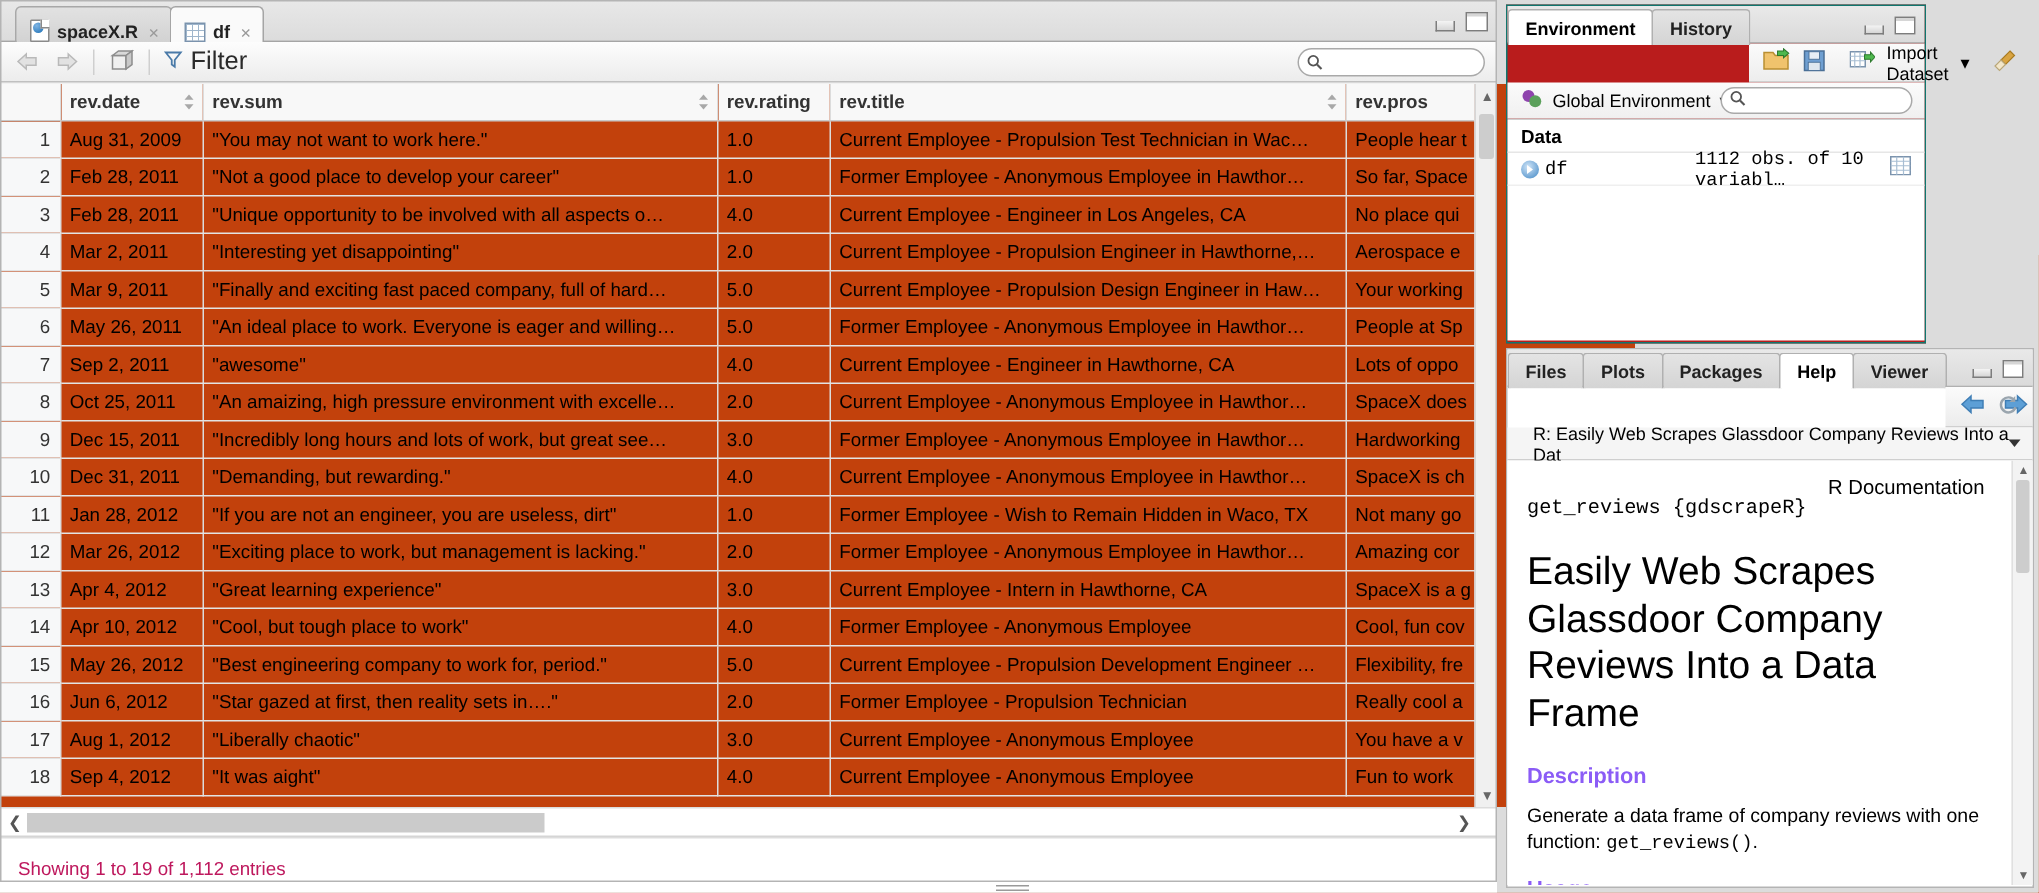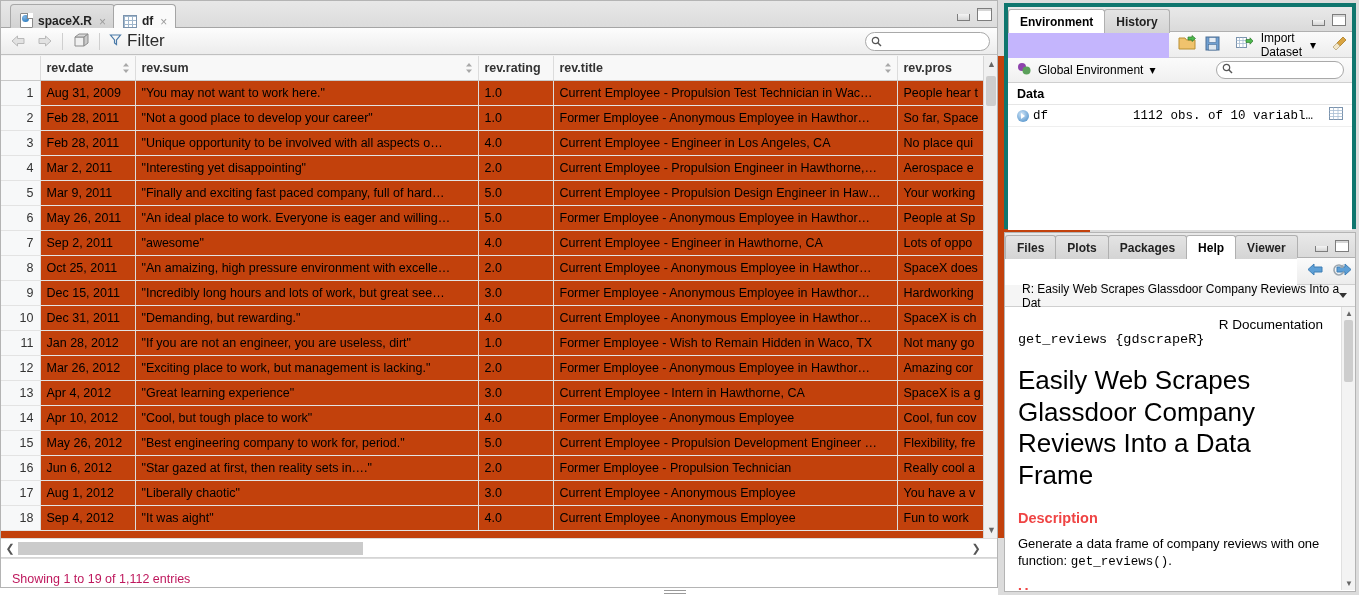--- a/index.html
+++ b/index.html
@@ -175,22 +175,22 @@
     display: flex; align-items: center; padding-left: 12px;
     font-size: 12.5px; color: #be185d;
   }
   .left-frame-border {
     position: absolute; left: 0; top: 0; width: 998px; height: 588px;
     border: 1px solid #b4b4b4; pointer-events: none;
   }
 
   
   #env-pane {
-    position: absolute; left: 1004px; top: 3px; width: 352px; height: 226px;
-    background: #c4b5fd; border: 4px solid #0f766e;
+    position: absolute; left: 1004px; top: 3px; width: 280px; height: 226px;
+    background: #b91c1c; border: 1px solid #0f766e;
   }
   #help-pane {
     position: absolute; left: 1004px; top: 232px; width: 352px; height: 360px;
     background: #fff; border: 1px solid #b4b4b4;
   }
   .pane-tabbar {
     position: relative; height: 25px;
     background: linear-gradient(#e9e9e9, #dadada);
     border-bottom: 1px solid #b0b0b0;
   }
@@ -277,21 +277,21 @@
     font-size: 13.5px; margin-bottom: 18px; padding-right: 18px;
   }
   .help-fn { font-family: "Liberation Mono", monospace; font-size: 13.5px; margin-top: 15px; }
   .help-doc-lbl { font-size: 13.5px; }
   h1.help-title {
     font-size: 26px; font-weight: normal; line-height: 1.22;
     margin: 0 0 18px 0; font-family: "Liberation Sans", sans-serif;
     padding-right: 10px;
   }
   h2.help-h2 {
-    font-size: 14.5px; font-weight: bold; margin: 0 0 9px 0; color: #ef4444;
+    font-size: 14.5px; font-weight: bold; margin: 0 0 9px 0; color: #8b5cf6;
   }
   p.help-p { font-size: 13px; margin: 0 0 14px 0; line-height: 1.35; padding-right: 16px; }
   p.help-p code { font-family: "Liberation Mono", monospace; font-size: 12.5px; }
   .help-vscroll {
     position: absolute; right: 0; top: 0; width: 14px; bottom: 0; background: #f3f3f3;
     border-left: 1px solid #e0e0e0;
   }
   .help-vscroll .hthumb2 {
     position: absolute; left: 2px; right: 2px; top: 13px; height: 62px;
     background: #cdcdcd; border-radius: 2px;

